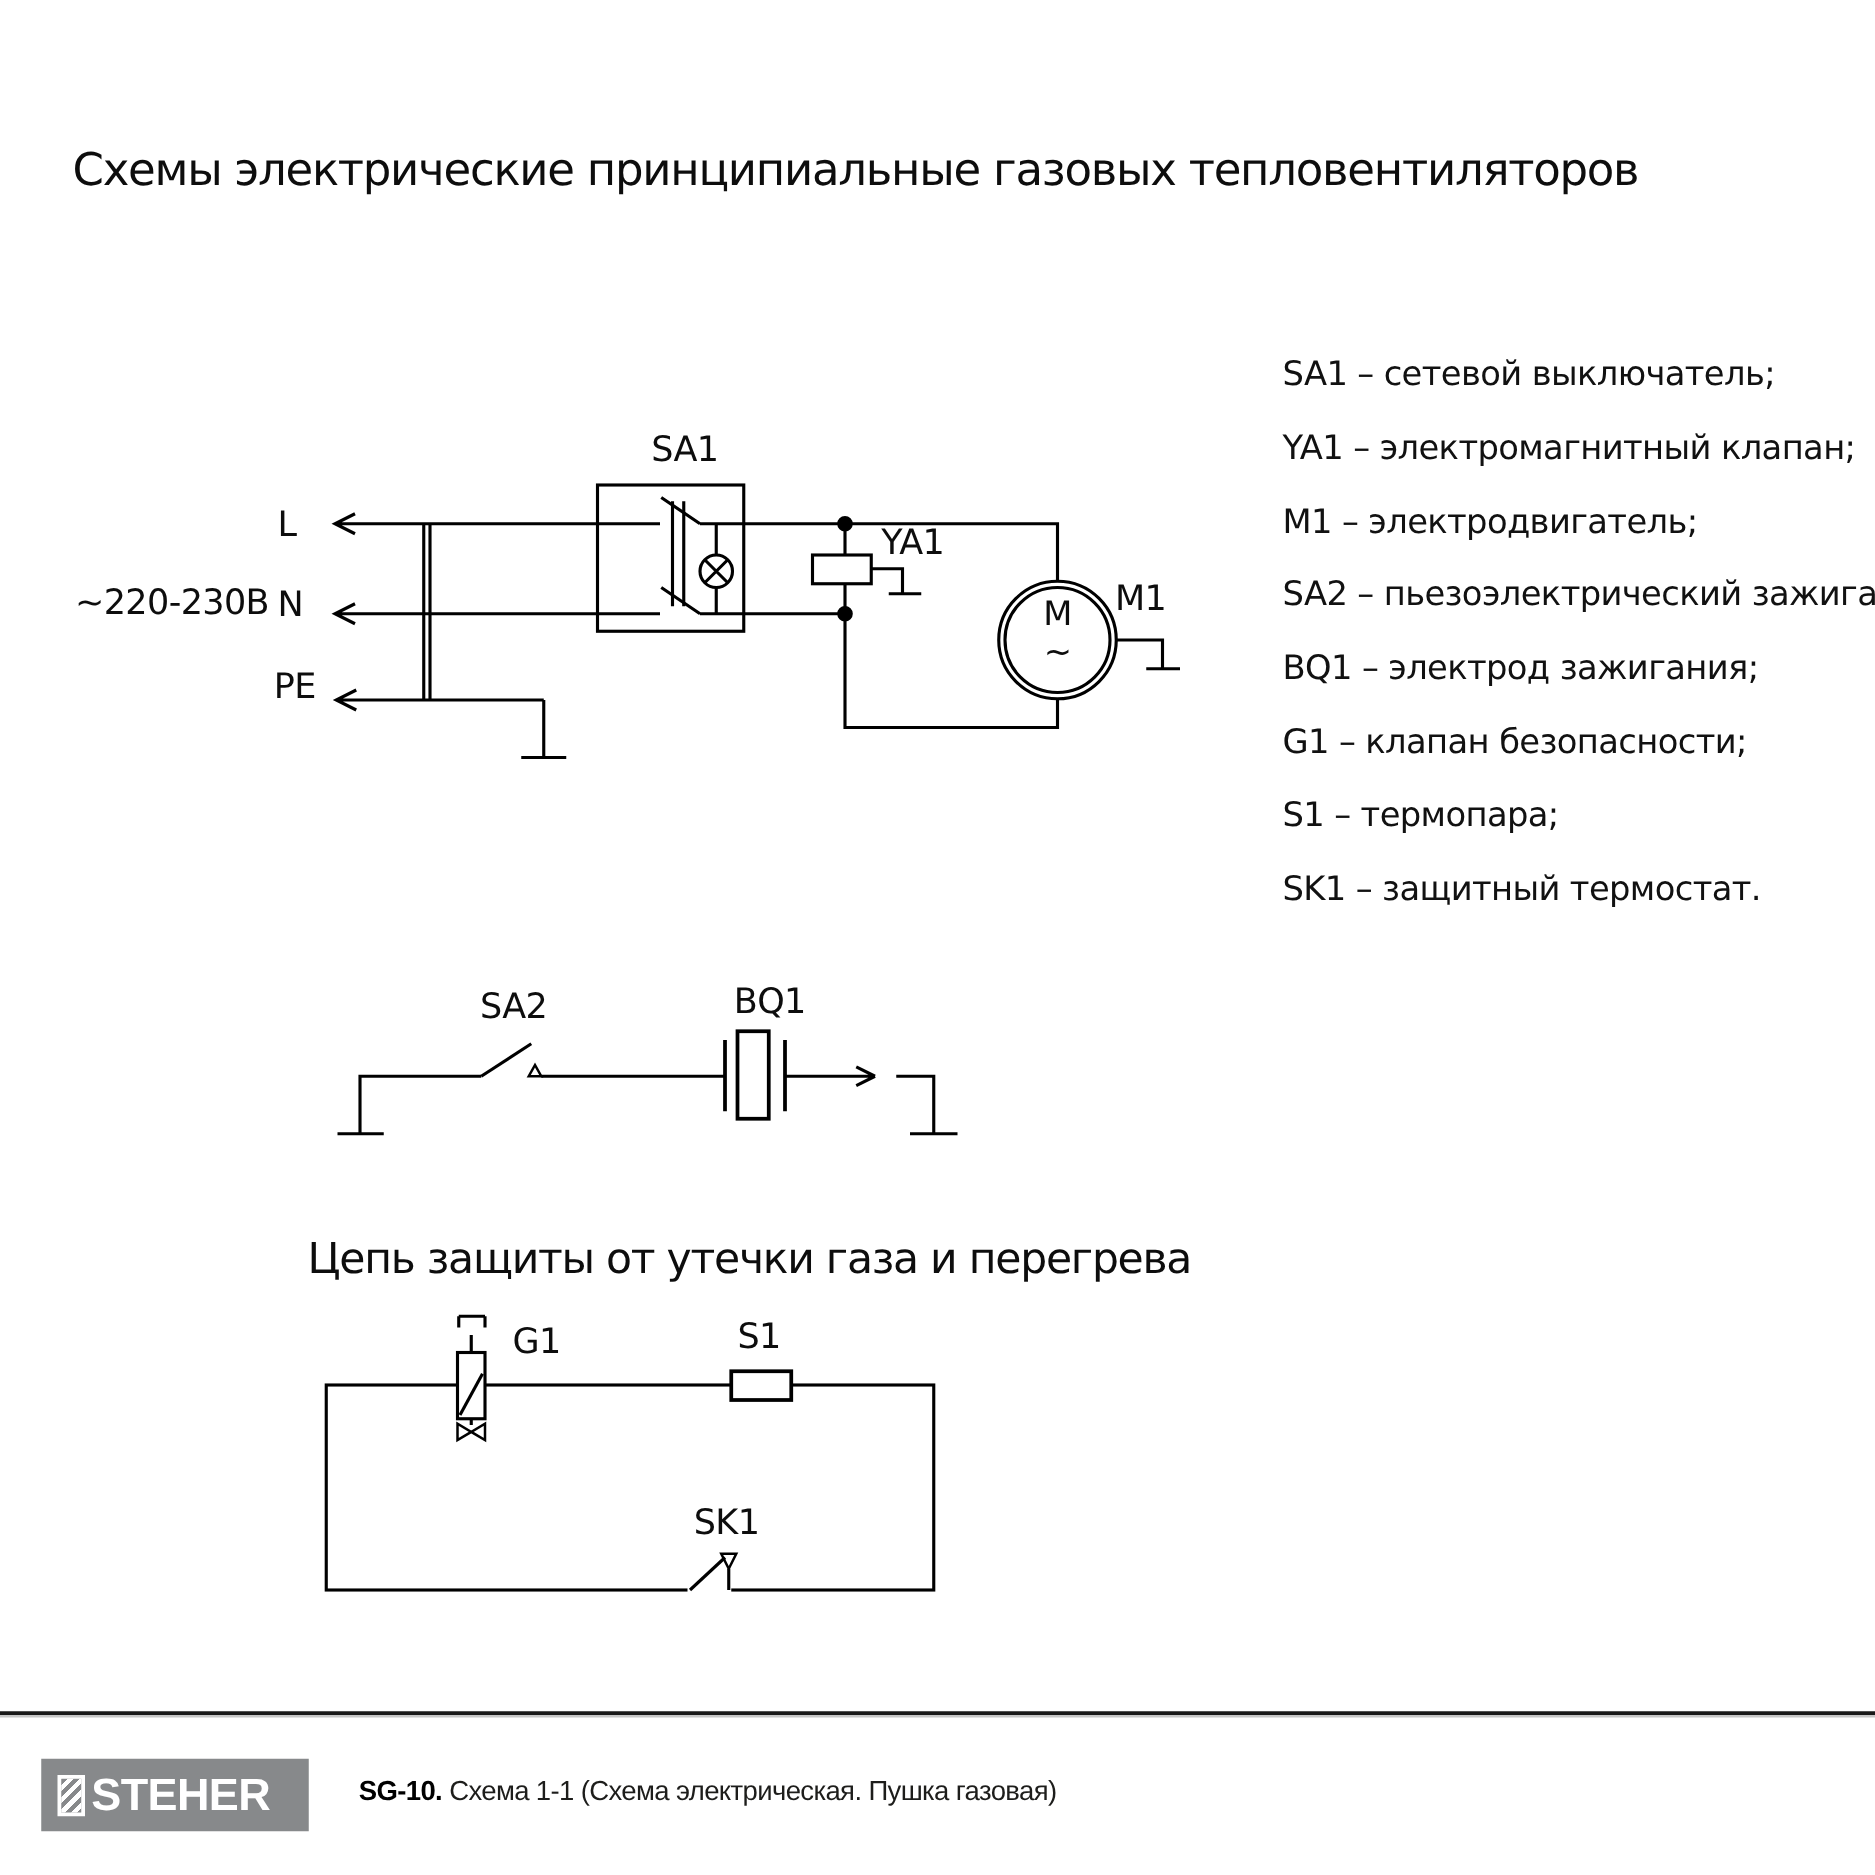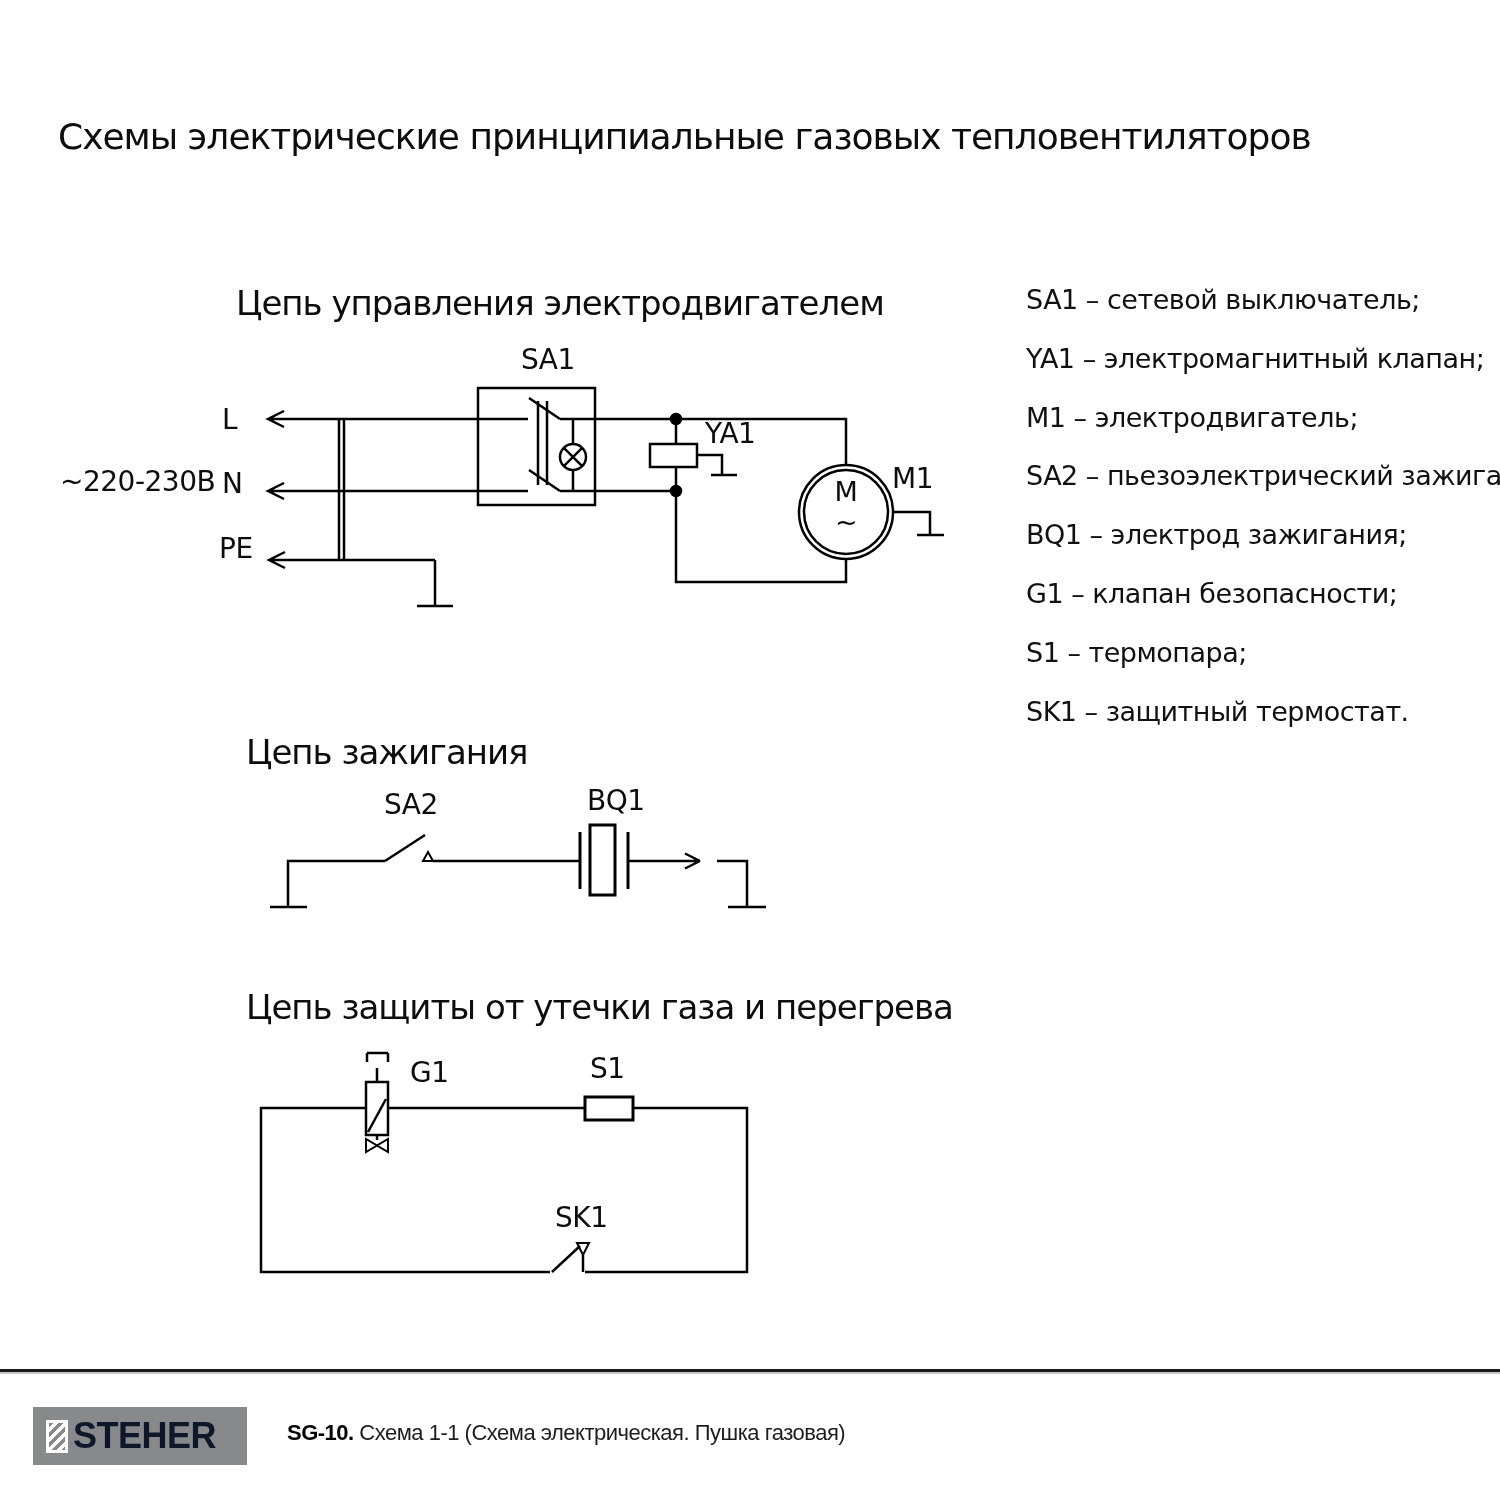--- a/index.html
+++ b/index.html
@@ -12,21 +12,21 @@
   .ref{font-size:28px;}
   .center-x{transform:translateX(-50%);}
   #legend{position:absolute;left:1026px;top:284px;list-style:none;margin:0;padding:0;}
   #legend li{font-size:27px;letter-spacing:-0.5px;height:58.8px;white-space:nowrap;}
   #divider{position:absolute;left:0;top:1369px;width:1500px;height:3px;background:#1a1a1a;}
   #divider-shadow{position:absolute;left:0;top:1372px;width:1500px;height:2px;background:#c6c6c6;}
   #logo{position:absolute;left:33px;top:1407px;width:214px;height:58px;background:#87898b;
         display:flex;align-items:center;padding-left:13px;box-sizing:border-box;}
   #logo-mark{width:16px;height:27px;border:3px solid #fff;
         background:repeating-linear-gradient(135deg,#87898b 0 3.5px,#ffffff 3.5px 7px);margin-right:5px;}
-  #logo-text{color:#0f172a;font-family:"Liberation Sans",sans-serif;font-weight:bold;font-size:36px;
+  #logo-text{color:#ffffff;font-family:"Liberation Sans",sans-serif;font-weight:bold;font-size:36px;
         letter-spacing:-0.5px;}
   #footer-line{position:absolute;left:287px;top:1420px;white-space:nowrap;
         font-family:"Liberation Sans",sans-serif;font-size:22px;color:#1d1d1b;letter-spacing:-0.5px;}
   #footer-line .model{font-weight:bold;color:#000;}
 </style>
 </head>
 <body>
 
 <div id="page">
 
@@ -90,21 +90,20 @@
           <path d="M552,1272 L580,1246"></path>
           <path stroke-width="2" d="M577,1243 H589 L583,1255 Z"></path>
           <path d="M583,1255 V1272"></path>
         </g>
       </g>
     </g>
   </svg>
 
   <div class="lbl h-main" style="left:58px;top:116px;">Схемы электрические принципиальные газовых тепловентиляторов</div>
 
-  <div class="lbl h-sec" style="left:236px;top:283px;">Цепь управления электродвигателем</div>
   <div class="lbl ref" style="left:521px;top:343px;text-align:right;">SA1</div>
   <div class="lbl ref" style="left:60px;top:465px;">~220-230В</div>
   <div class="lbl ref" style="left:222px;top:403px;">L</div>
   <div class="lbl ref" style="left:222px;top:467px;">N</div>
   <div class="lbl ref" style="left:219px;top:532px;">PE</div>
   <div class="lbl ref" style="left:705px;top:417px;">YA1</div>
   <div class="lbl ref" style="left:892px;top:462px;">M1</div>
   <div class="lbl center-x" style="left:846px;top:476px;font-size:27px;">M</div>
   <div class="lbl center-x" style="left:846px;top:506px;font-size:27px;">~</div>
 
@@ -112,21 +111,20 @@
     <li>SA1 – сетевой выключатель;</li>
     <li>YA1 – электромагнитный клапан;</li>
     <li>M1 – электродвигатель;</li>
     <li>SA2 – пьезоэлектрический зажигатель;</li>
     <li>BQ1 – электрод зажигания;</li>
     <li>G1 – клапан безопасности;</li>
     <li>S1 – термопара;</li>
     <li>SK1 – защитный термостат.</li>
   </ul>
 
-  <div class="lbl h-sec" style="left:246px;top:732px;">Цепь зажигания</div>
   <div class="lbl ref" style="left:384px;top:788px;">SA2</div>
   <div class="lbl ref" style="left:587px;top:784px;">BQ1</div>
 
   <div class="lbl h-sec" style="left:246px;top:987px;">Цепь защиты от утечки газа и перегрева</div>
   <div class="lbl ref" style="left:410px;top:1056px;">G1</div>
   <div class="lbl ref" style="left:590px;top:1052px;">S1</div>
   <div class="lbl ref" style="left:555px;top:1201px;">SK1</div>
 
   <div id="divider"></div>
   <div id="divider-shadow"></div>

